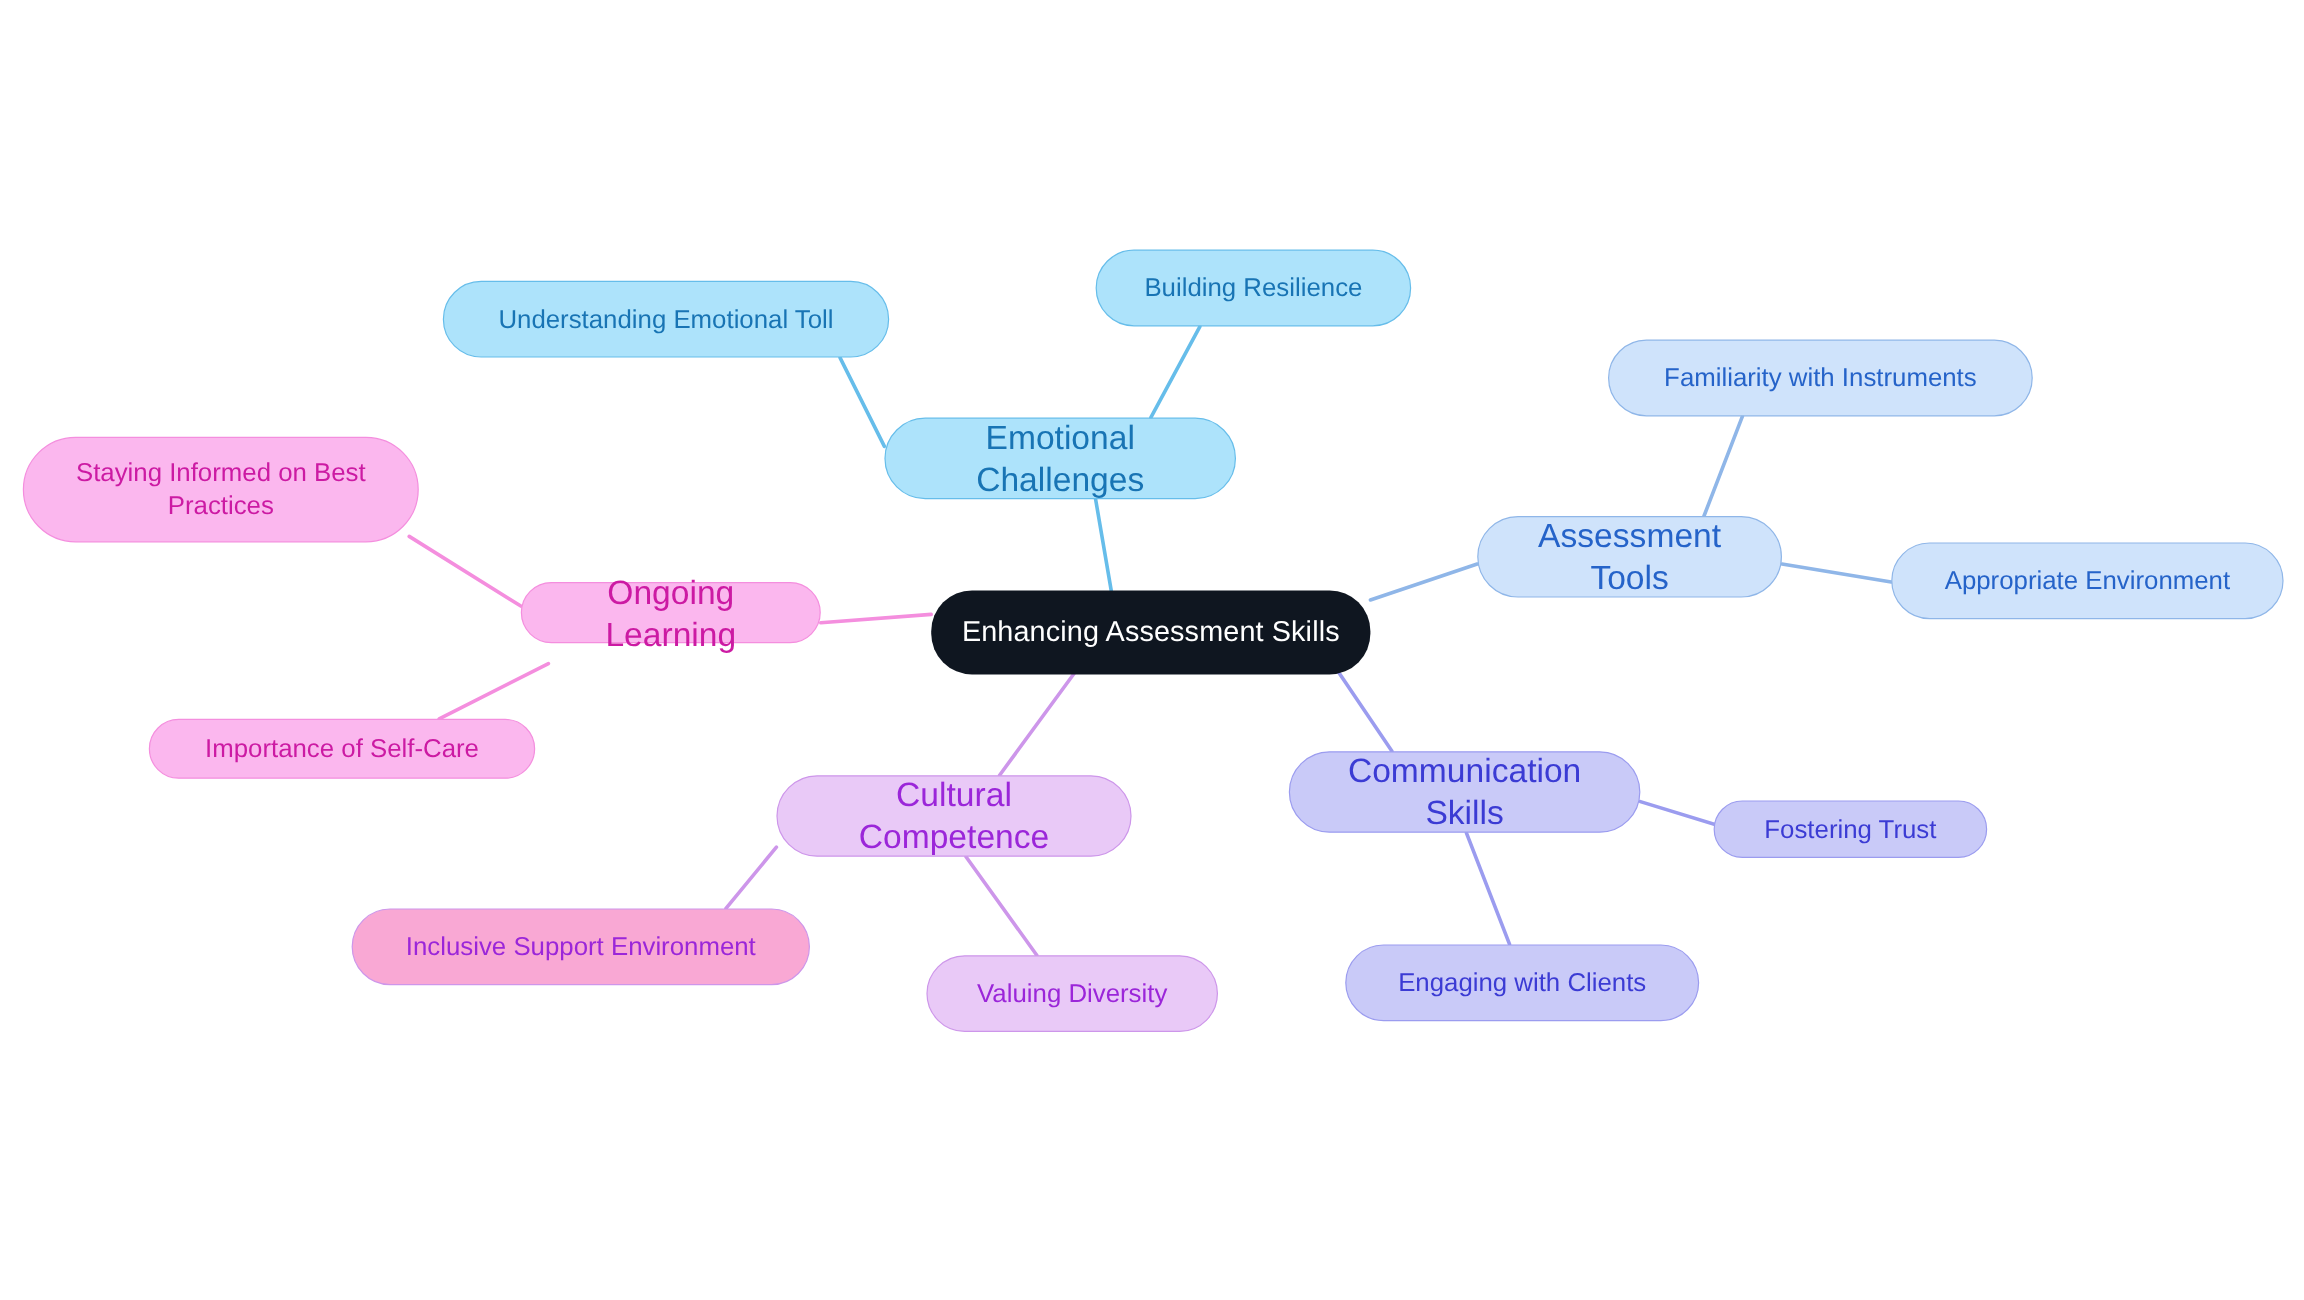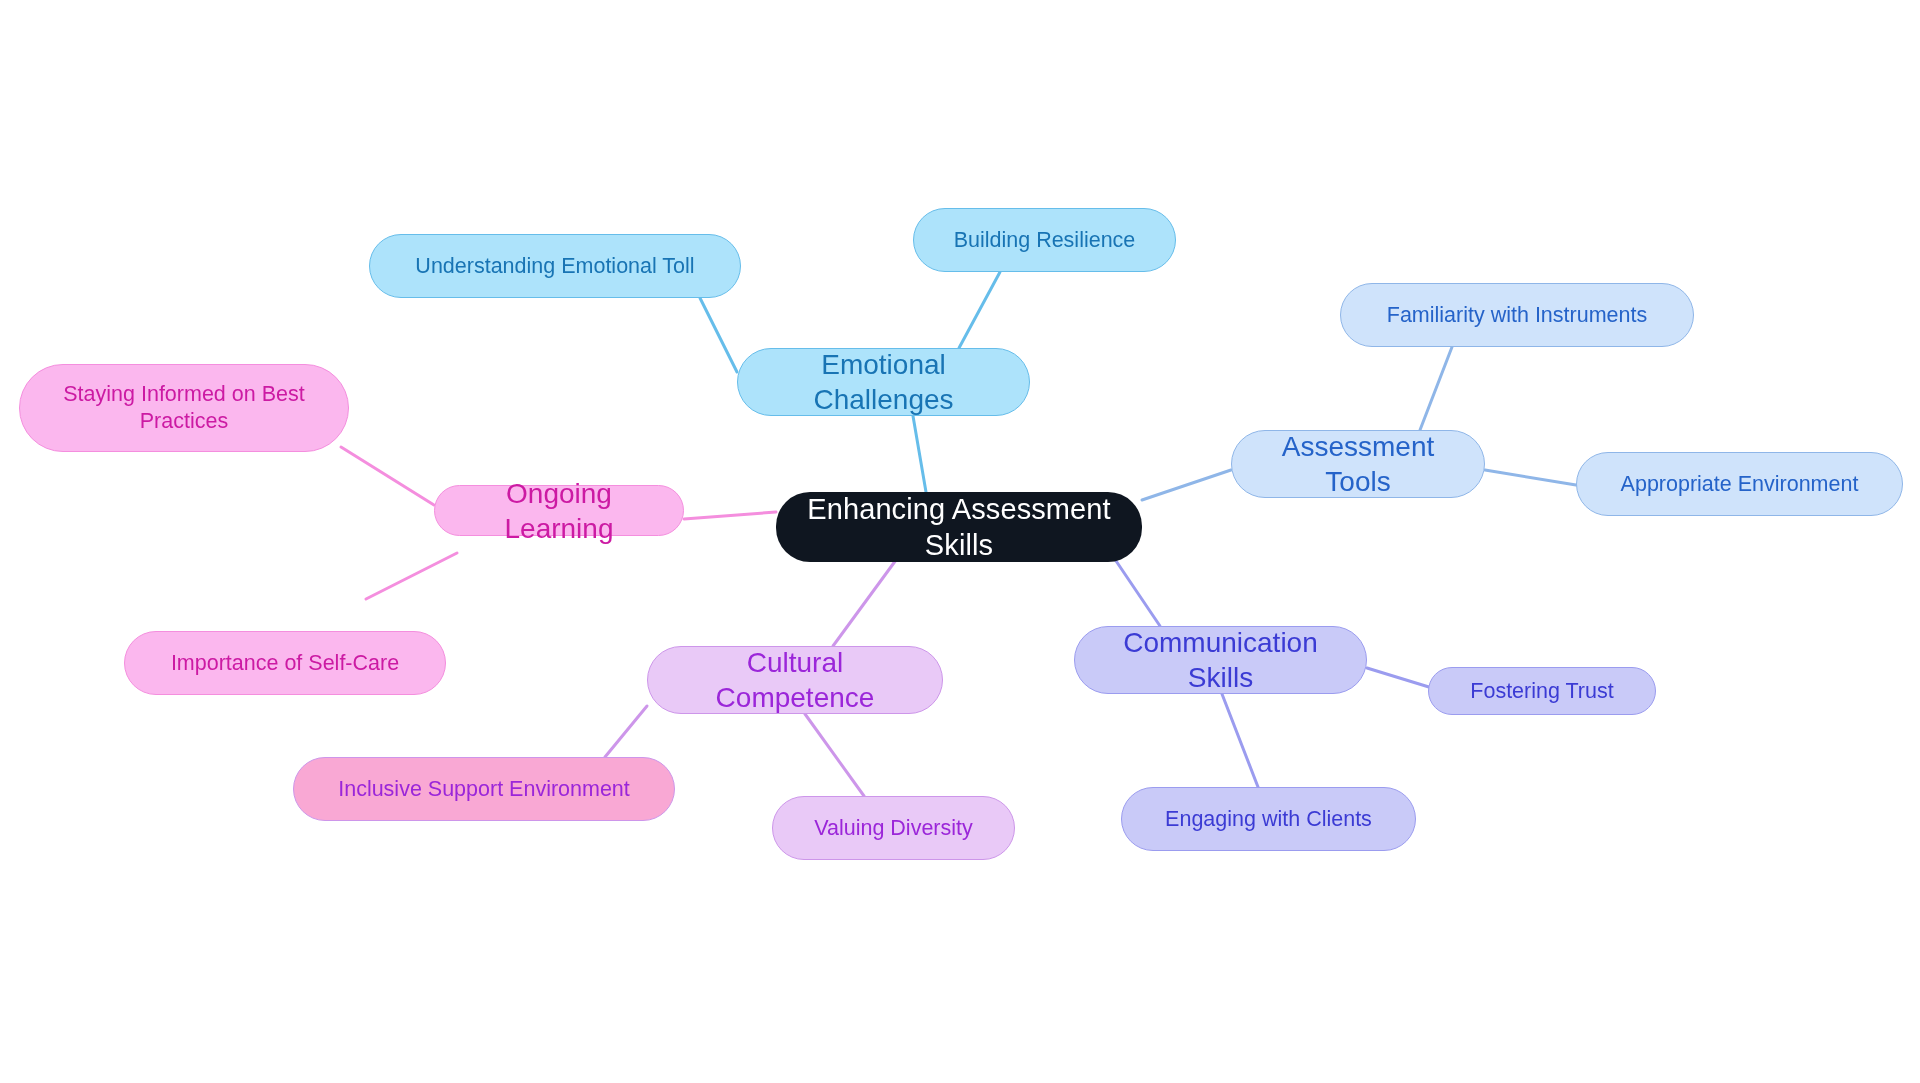--- a/index.html
+++ b/index.html
@@ -34,21 +34,21 @@
     border-style: solid;
     border-width: 1.5px;
     border-radius: 999px;
     line-height: 1.25;
     white-space: pre-line;
     padding: 16px 18px;
   }
   .node.root {
     border-radius: 34px;
     border-width: 0;
-    font-size: 29px;
+    font-size: 24px;
     letter-spacing: 0.1px;
   }
   .node.branch {
     font-size: 28px;
   }
   .node.leaf {
     font-size: 21.5px;
   }
 </style>
 </head>
@@ -82,15 +82,15 @@
       <div class="node leaf" style="left: 1576px; top: 452px; width: 327px; height: 64px; background: rgb(207, 227, 251); color: rgb(37, 99, 201); border-color: rgb(143, 182, 232);"><span>Appropriate Environment</span></div>
       <div class="node branch" style="left: 1074px; top: 626px; width: 293px; height: 68px; background: rgb(201, 202, 248); color: rgb(59, 59, 212); border-color: rgb(155, 156, 239);"><span>Communication Skills</span></div>
       <div class="node leaf" style="left: 1428px; top: 667px; width: 228px; height: 48px; background: rgb(201, 202, 248); color: rgb(59, 59, 212); border-color: rgb(155, 156, 239);"><span>Fostering Trust</span></div>
       <div class="node leaf" style="left: 1121px; top: 787px; width: 295px; height: 64px; background: rgb(201, 202, 248); color: rgb(59, 59, 212); border-color: rgb(155, 156, 239);"><span>Engaging with Clients</span></div>
       <div class="node branch" style="left: 647px; top: 646px; width: 296px; height: 68px; background: rgb(233, 201, 247); color: rgb(155, 38, 217); border-color: rgb(205, 150, 234);"><span>Cultural Competence</span></div>
       <div class="node leaf" style="left: 293px; top: 757px; width: 382px; height: 64px; background: #f9a8d4; color: rgb(155, 38, 217); border-color: rgb(205, 150, 234);"><span>Inclusive Support Environment</span></div>
       <div class="node leaf" style="left: 772px; top: 796px; width: 243px; height: 64px; background: rgb(233, 201, 247); color: rgb(155, 38, 217); border-color: rgb(205, 150, 234);"><span>Valuing Diversity</span></div>
       <div class="node branch" style="left: 434px; top: 485px; width: 250px; height: 51px; background: rgb(251, 183, 238); color: rgb(204, 26, 163); border-color: rgb(244, 142, 222);"><span>Ongoing Learning</span></div>
       <div class="node leaf" style="left: 19px; top: 364px; width: 330px; height: 88px; background: rgb(251, 183, 238); color: rgb(204, 26, 163); border-color: rgb(244, 142, 222);"><span>Staying Informed on Best
 Practices</span></div>
-      <div class="node leaf" style="left: 124px; top: 599px; width: 322px; height: 64px; background: rgb(251, 183, 238); color: rgb(204, 26, 163); border-color: rgb(244, 142, 222); margin-top: 32px;"><span>Importance of Self-Care</span></div>
+      <div class="node leaf" style="left: 124px; top: 599px; width: 322px; height: 50px; background: rgb(251, 183, 238); color: rgb(204, 26, 163); border-color: rgb(244, 142, 222);"><span>Importance of Self-Care</span></div>
     </div>
 </div>
 
 </body></html>

